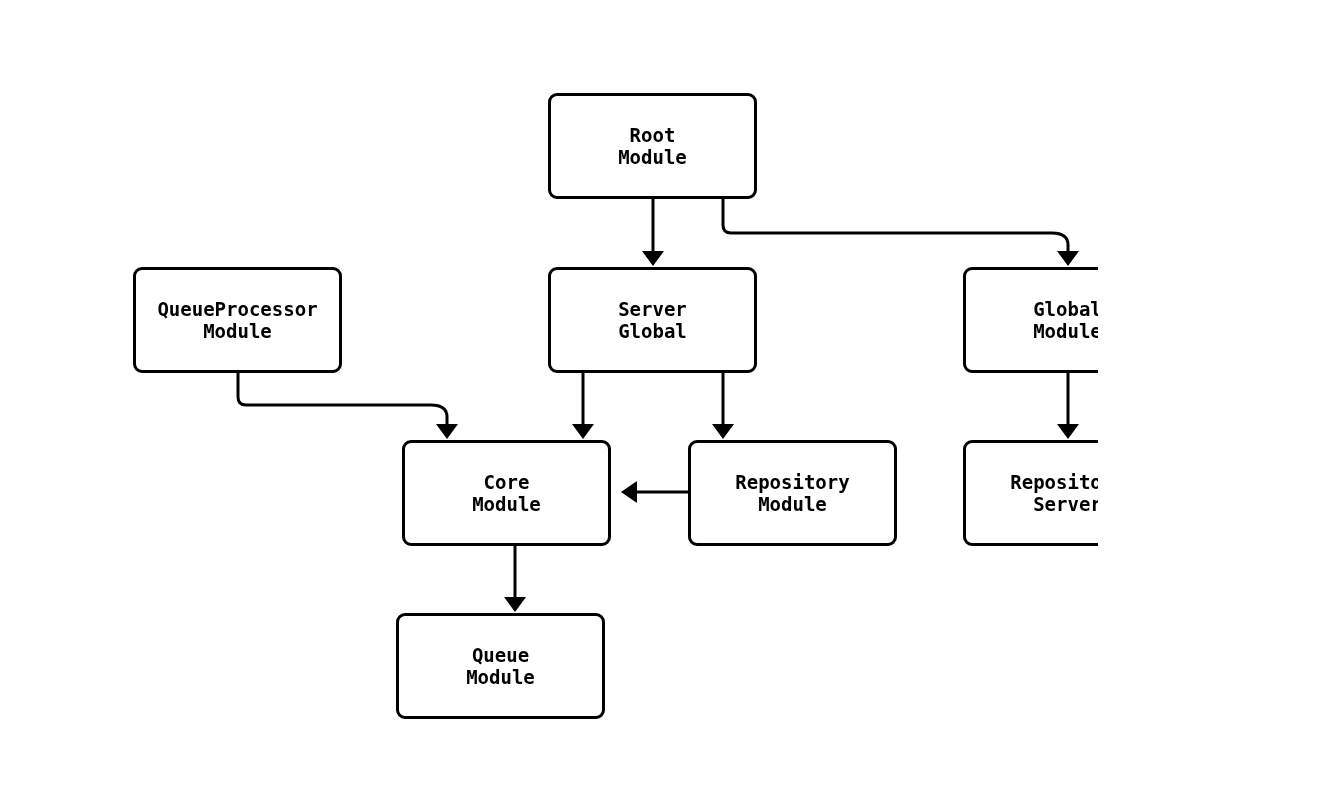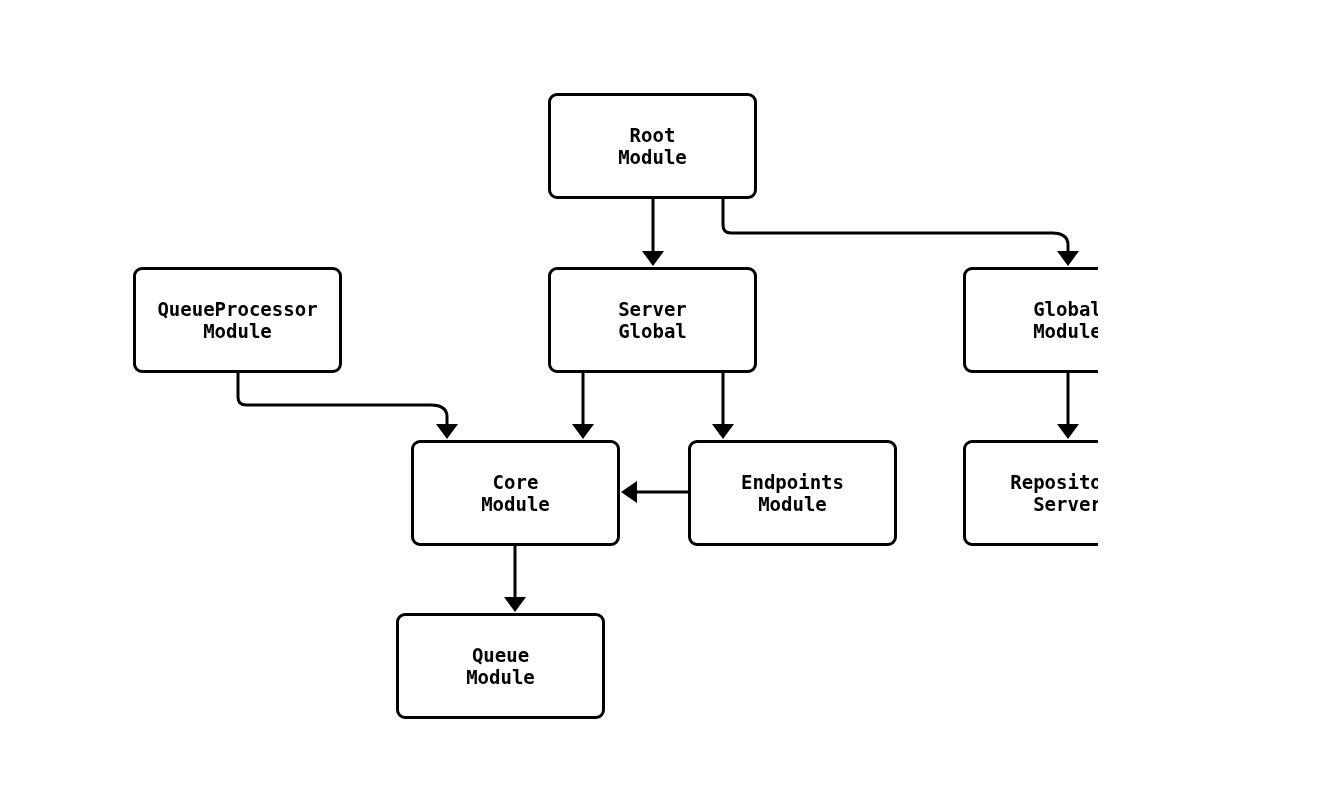--- a/index.html
+++ b/index.html
@@ -49,21 +49,21 @@
     text-align: center;
     font-size: 19px;
     line-height: 22px;
     font-weight: bold;
     color: #000000;
   }
   #n-root        { left: 548px; top: 93px;  }
   #n-qp          { left: 133px; top: 267px; }
   #n-server      { left: 548px; top: 267px; }
   #n-global      { left: 963px; top: 267px; }
-  #n-core        { left: 411px; top: 440px; }
+  #n-core        { left: 402px; top: 440px; }
   #n-endpoints   { left: 688px; top: 440px; }
   #n-repository  { left: 963px; top: 440px; }
   #n-queue       { left: 396px; top: 613px; }
 </style>
 </head>
 <body>
 
 <div class="canvas">
 
   <svg class="edges-svg" viewBox="0 0 1337 809" xmlns="http://www.w3.org/2000/svg">
@@ -129,21 +129,21 @@
     <span class="label">Global
 Module</span>
   </div>
 
   <div class="node" id="n-core">
     <span class="label">Core
 Module</span>
   </div>
 
   <div class="node" id="n-endpoints">
-    <span class="label">Endpoints
+    <span class="label">Repository
 Module</span>
   </div>
 
   <div class="node" id="n-repository">
     <span class="label">Repository
 Server</span>
   </div>
 
   <div class="node" id="n-queue">
     <span class="label">Queue

